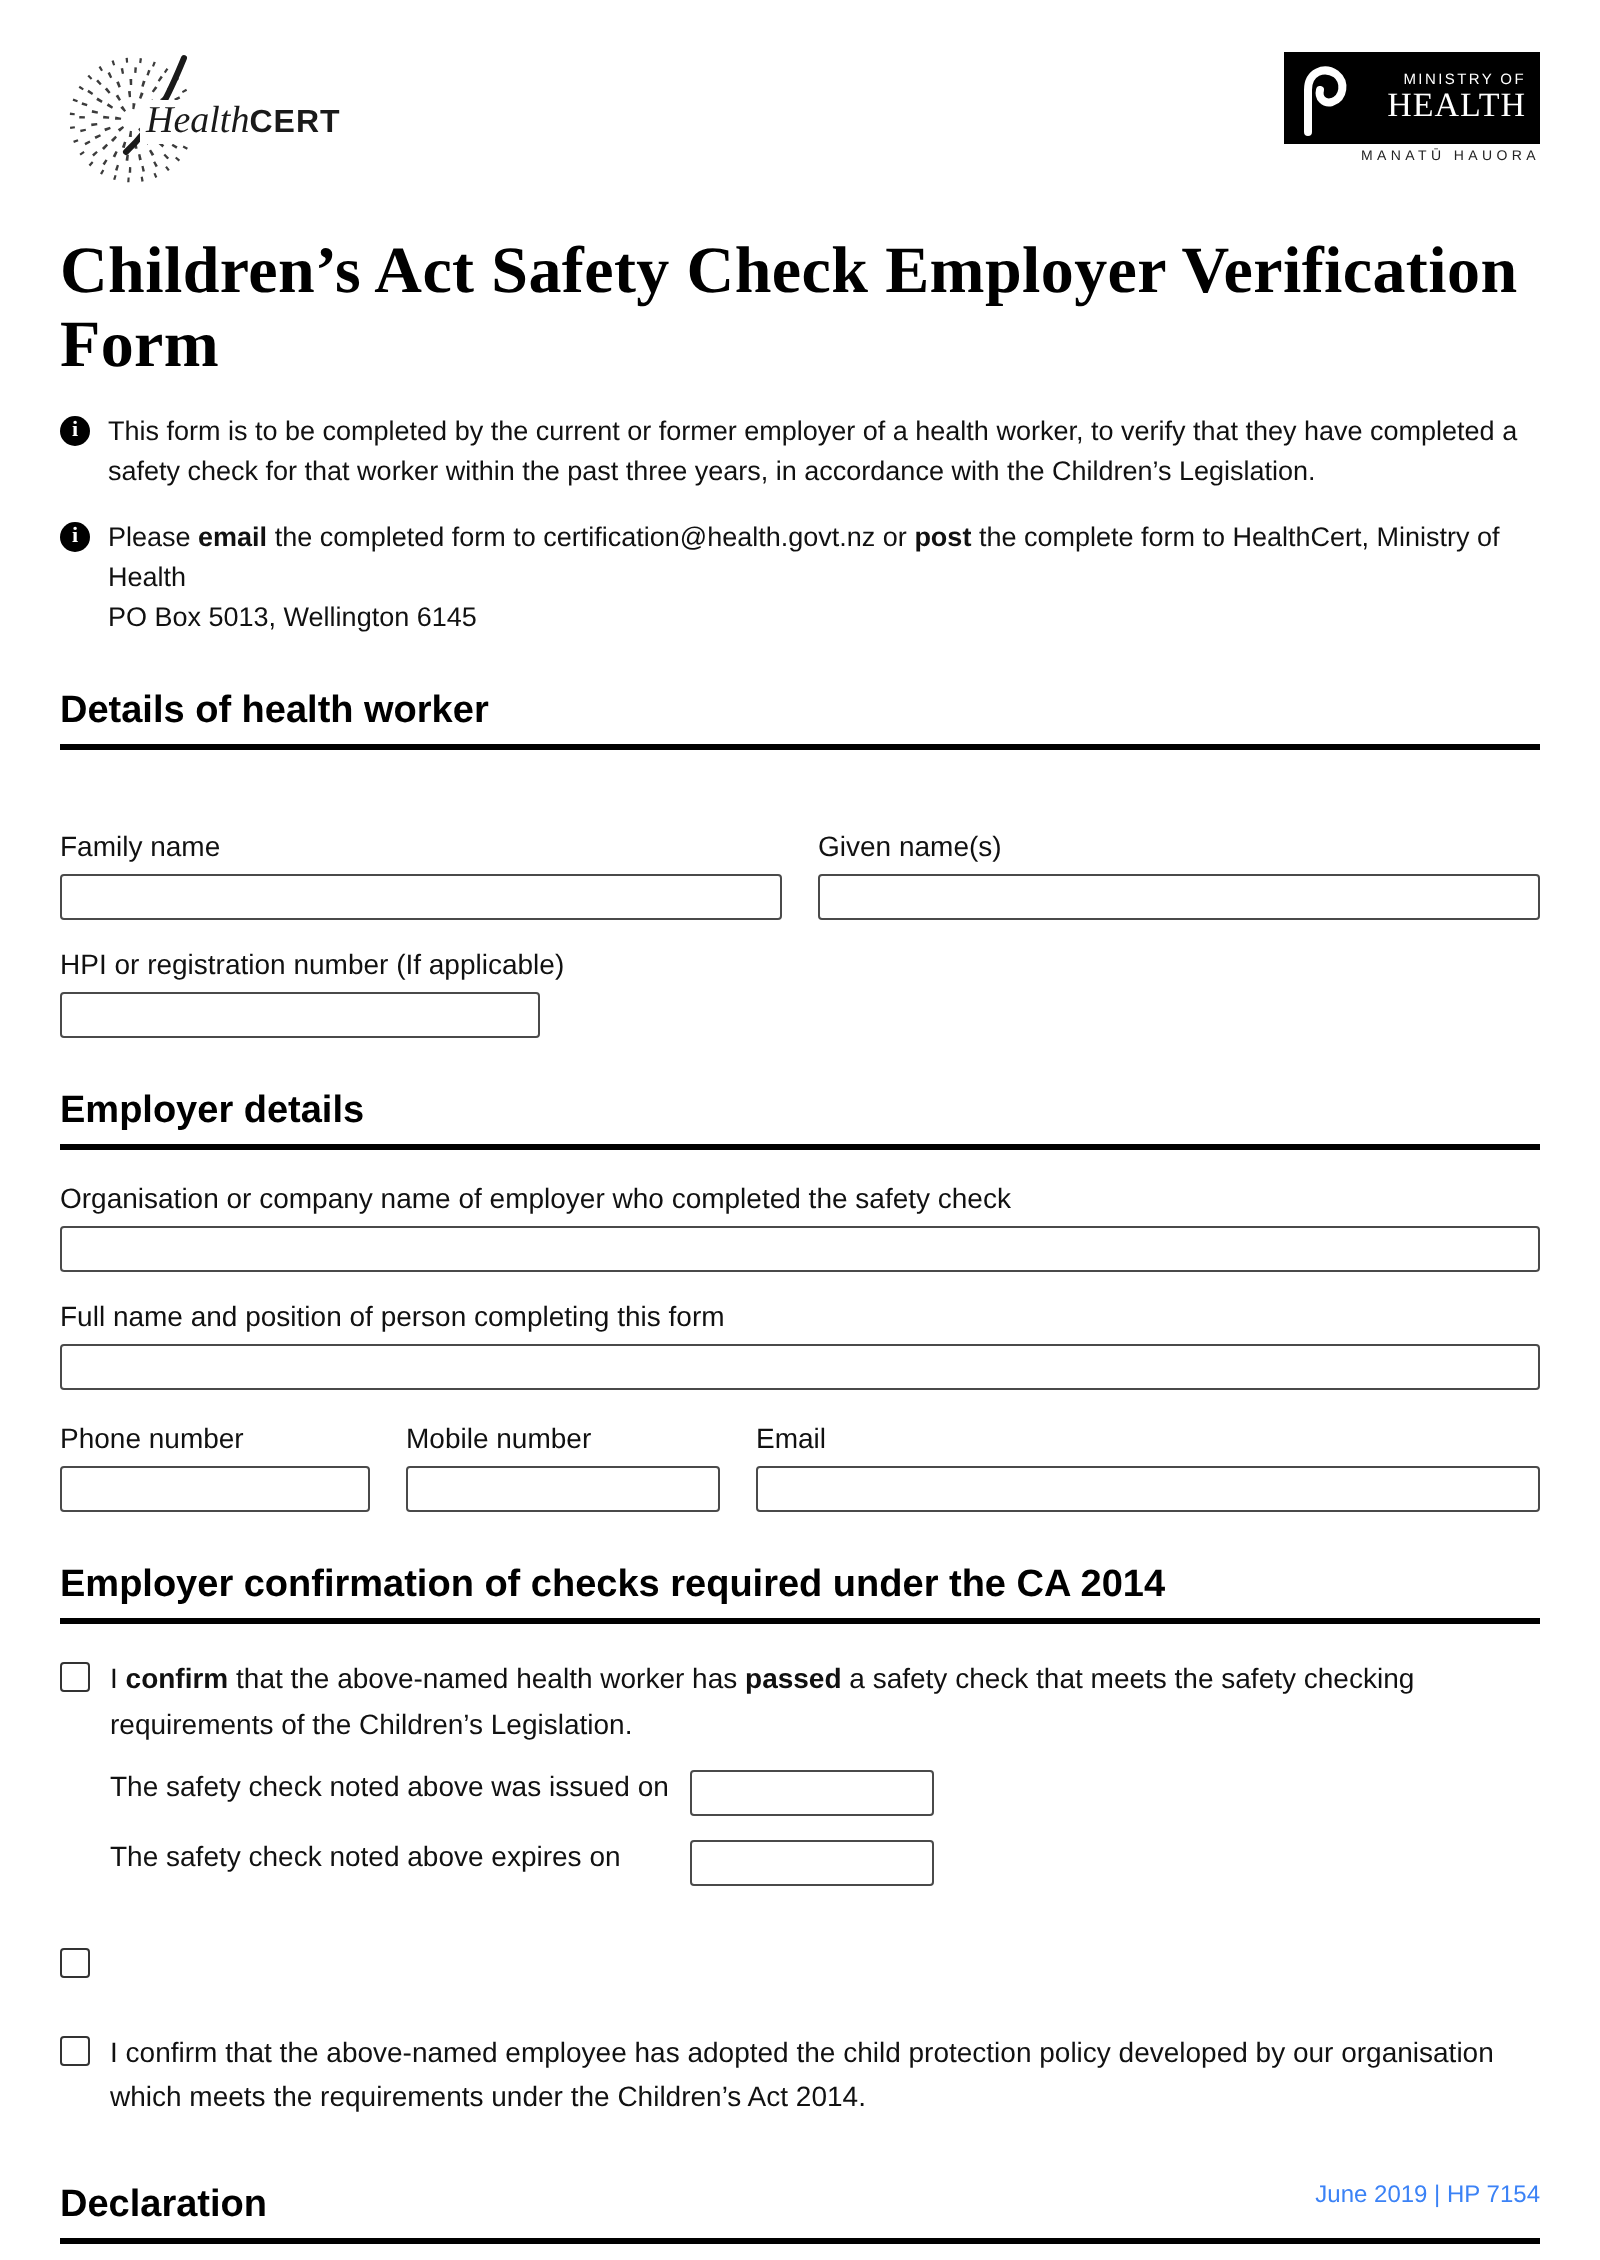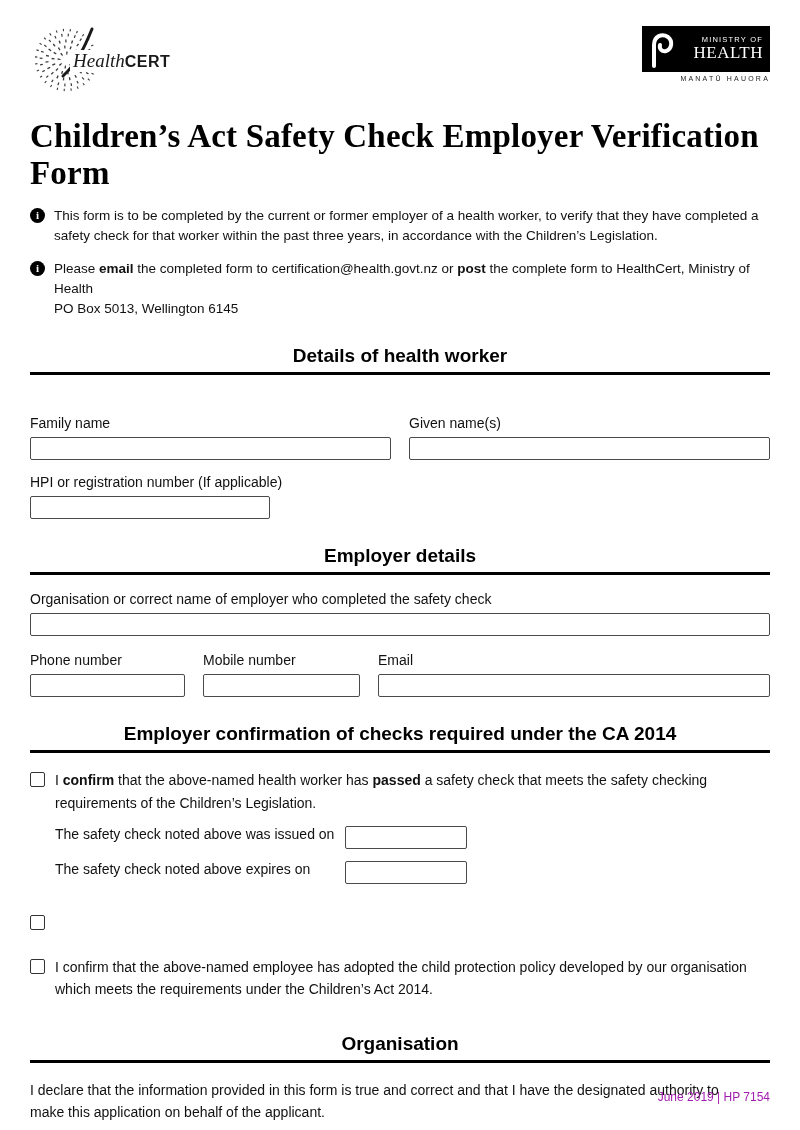--- a/index.html
+++ b/index.html
@@ -25,39 +25,39 @@
   .moh-tagline { font-size:7px; letter-spacing:2.2px; color:#222; margin-top:3px; text-align:right; }
 
   
   .title { font-family:"Liberation Serif", serif; font-weight:bold; font-size:33px; color:#000; margin-top:20px; margin-bottom:14px; letter-spacing:.2px; }
   .note { display:flex; gap:9px; margin-bottom:12px; }
   .info-icon { flex:none; width:15px; height:15px; border-radius:50%; background:#000; color:#fff;
     font-family:"Liberation Serif", serif; font-weight:bold; font-size:11px; line-height:15px; text-align:center; margin-top:2px; }
   .note-text { font-size:13.5px; line-height:1.5; color:#111; max-width:722px; }
 
   
-  h2.section { font-size:19px; font-weight:bold; color:#000; padding-bottom:5px; border-bottom:3px solid #000; margin-top:26px; margin-bottom:16px;text-align:center; }
+  h2.section { font-size:19px; font-weight:bold; color:#000; padding-bottom:5px; border-bottom:3px solid #000; margin-top:26px; margin-bottom:16px; }
   .label { font-size:14px; margin-bottom:6px; }
   input.box { display:block; height:23px; border:1px solid #4a4a4a; border-radius:2px; background:#fff; font:14px "Liberation Sans",sans-serif; padding:0 6px; width:100%; outline:none; }
   .row { display:flex; gap:18px; margin-bottom:14px;margin-top:40px; }
   .field { margin-bottom:14px; }
   .col-fill { flex:1; }
 
   
   .check-row { display:flex; gap:10px; align-items:flex-start; }
   input.tick { appearance:none; -webkit-appearance:none; flex:none; width:15px; height:15px; border:1px solid #333; border-radius:2px; background:#fff; margin-top:3px; cursor:pointer; }
   .check-text { font-size:14px; line-height:1.6; max-width:712px; }
   .date-row { display:flex; align-items:flex-start; margin-left:25px; margin-top:12px; }
   .date-row .date-label { width:290px; font-size:14px; }
   .date-row input.box { width:122px; }
 
   
   .decl-text { font-size:14px; line-height:1.6; margin-bottom:28px; max-width:722px; }
 
-  .footer { position:absolute; right:30px; bottom:26px; font-size:12px; color:#a21caf; }
+  .footer { position:absolute; right:30px; bottom:26px; font-size:12px; color:#3b82f6; }
   b { font-weight:bold; }
 </style>
 </head>
 <body>
 
 <div class="page">
 
   <div class="header">
     <div class="hc-logo">
       <svg width="96" height="68" viewBox="0 0 96 68">
@@ -112,24 +112,28 @@
   </div>
 
   <div class="field">
     <div class="label">HPI or registration number (If applicable)</div>
     <input type="text" class="box" style="width: 240px;" value="">
   </div>
 
   <h2 class="section">Employer details</h2>
 
   <div class="field">
-    <div class="label">Organisation or correct name of employer who completed the safety check</div>
+    <div class="label">Organisation or company name of employer who completed the safety check</div>
     <input type="text" class="box" value="" style="">
   </div>
 
+  <div class="field">
+    <div class="label">Full name and position of person completing this form</div>
+    <input type="text" class="box" value="" style="">
+  </div>
 
   <div class="row" style="margin-top:16px">
     <div style="width:155px">
       <div class="label">Phone number</div>
       <input type="text" class="box" value="" style="">
     </div>
     <div style="width:157px">
       <div class="label">Mobile number</div>
       <input type="text" class="box" value="" style="">
     </div>
@@ -157,19 +161,19 @@
 
   <div class="check-row" style="margin-top:28px">
     <input type="checkbox" class="tick" style="">
   </div>
 
   <div class="check-row" style="margin-top:26px">
     <input type="checkbox" class="tick" style="">
     <div class="check-text">I confirm that the above-named employee has adopted the child protection policy developed by our organisation which meets the requirements under the Children’s Act 2014.</div>
   </div>
 
-  <h2 class="section" style="margin-top:32px">Organisation</h2>
+  <h2 class="section" style="margin-top:32px">Declaration</h2>
 
   <p class="decl-text">I declare that the information provided in this form is true and correct and that I have the designated authority to make this application on behalf of the applicant.</p>
 
 </div>
 
 <div class="footer">June  2019 | HP 7154</div>
 
 </body></html>

